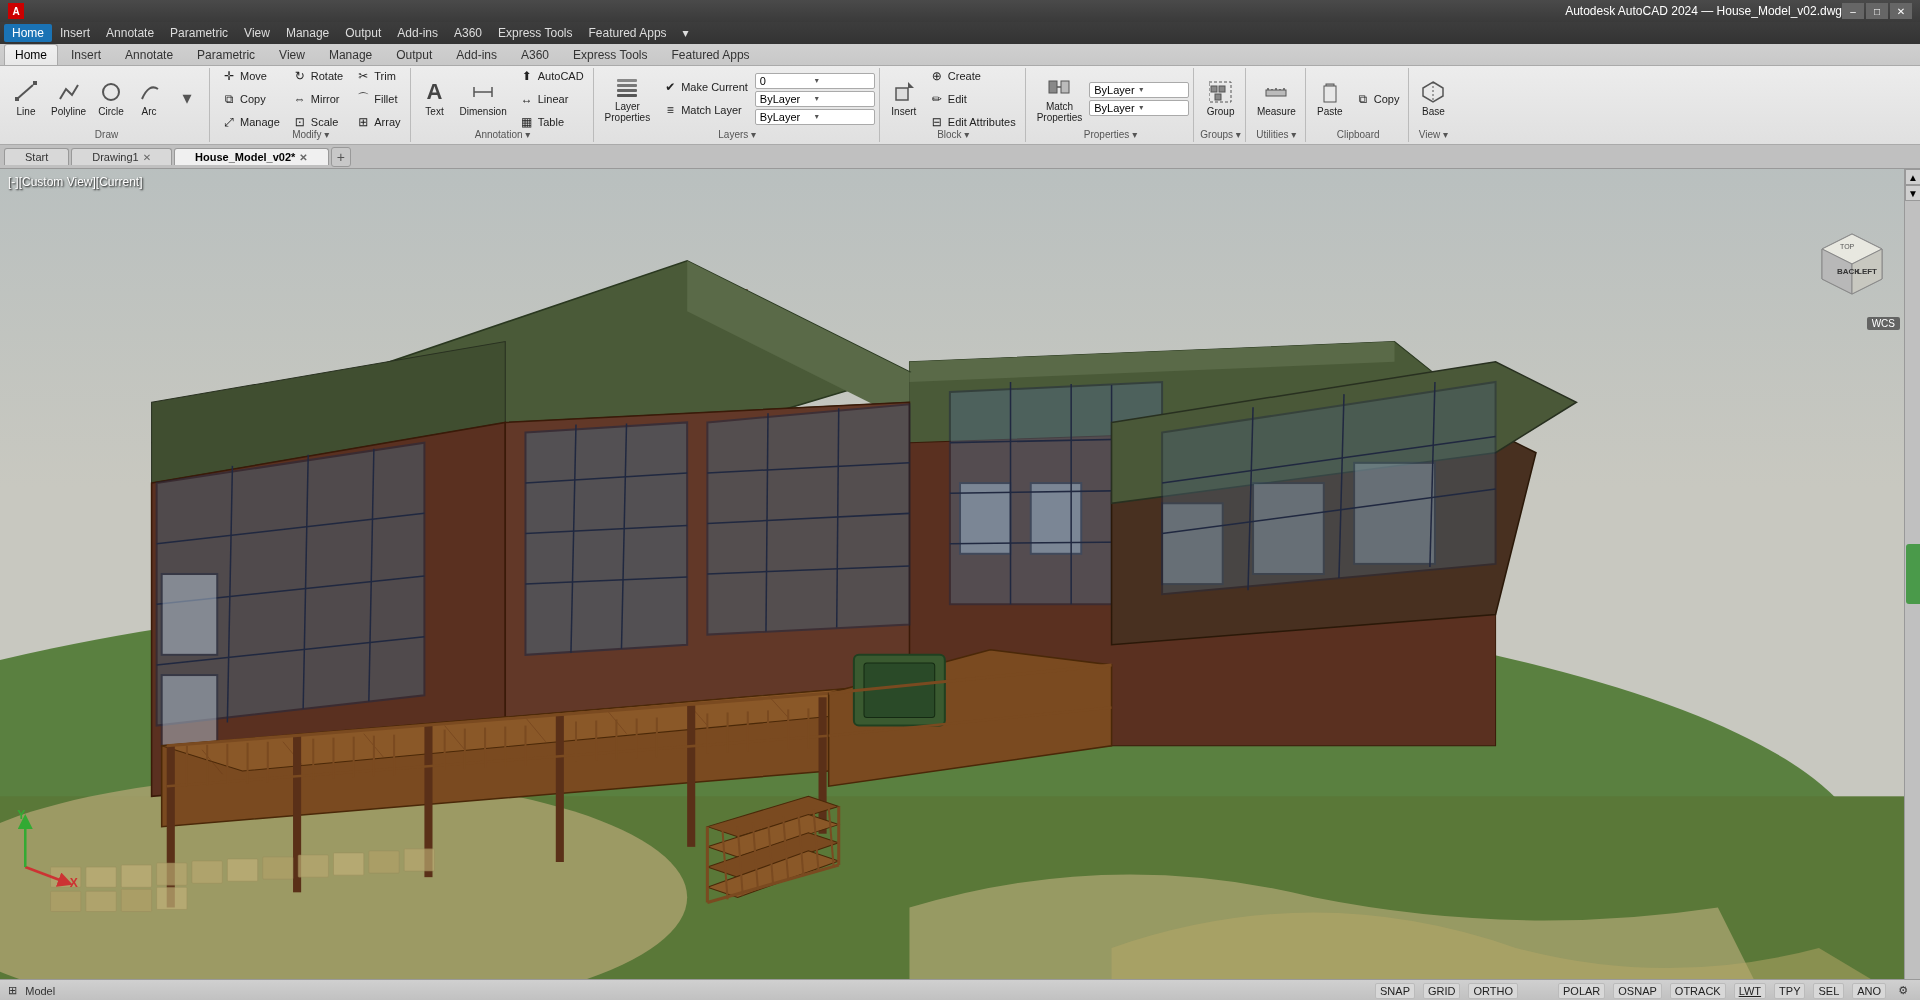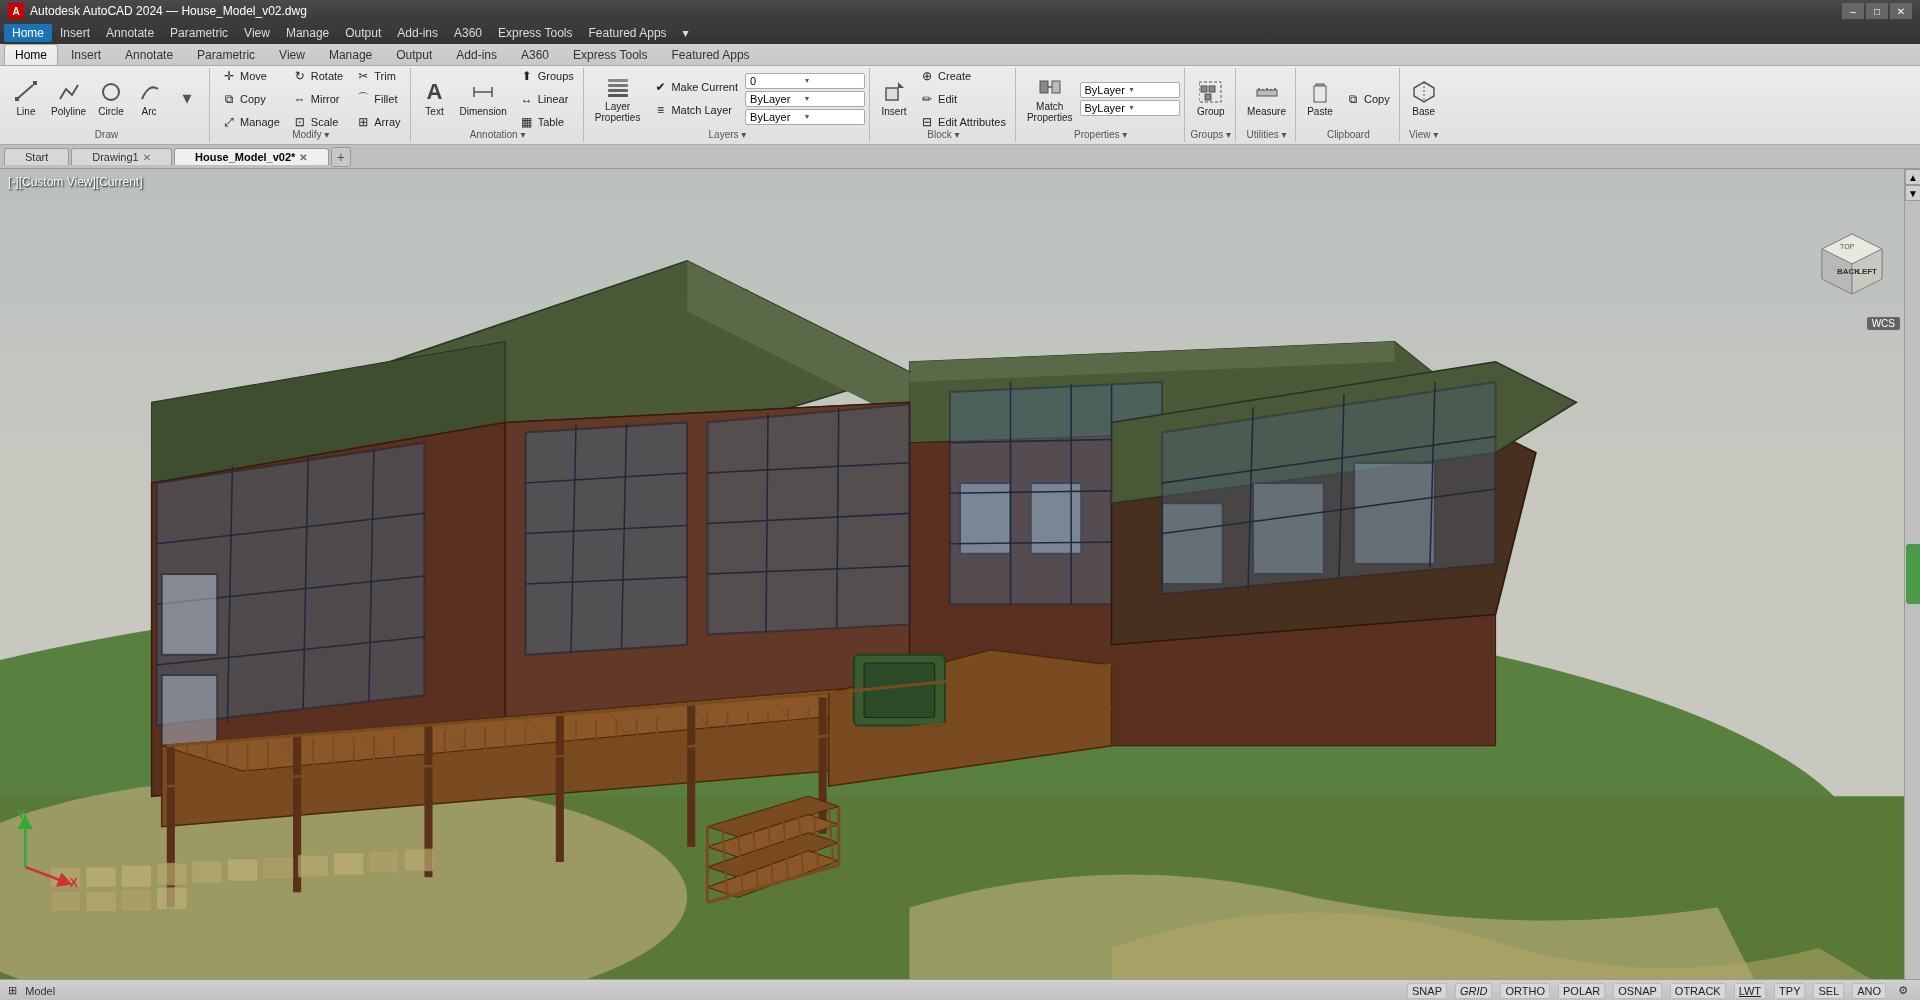--- a/index.html
+++ b/index.html
@@ -15,21 +15,21 @@
       color: #fff;
       font-size: 12px;
     }
     #title-bar .app-icon {
       width: 16px; height: 16px;
       background: #c00;
       margin-right: 6px;
       display: flex; align-items: center; justify-content: center;
       font-weight: bold; font-size: 10px; color: #fff;
     }
-    #title-bar .title-text { flex: 1; }
+    #title-bar .title-text { flex: 1; text-align: right; }
     #title-bar .win-controls { display: flex; gap: 2px; }
     #title-bar .win-btn {
       width: 22px; height: 16px;
       background: #666;
       color: #fff; font-size: 10px;
       display: flex; align-items: center; justify-content: center;
       cursor: pointer;
     }
 
     
@@ -483,21 +483,21 @@
                 <line x1="2" y1="11" x2="20" y2="11" stroke="#555" stroke-width="1.5"></line>
                 <line x1="2" y1="6" x2="2" y2="16" stroke="#555" stroke-width="1.5"></line>
                 <line x1="20" y1="6" x2="20" y2="16" stroke="#555" stroke-width="1.5"></line>
               </svg>
           </div>
           <span>Dimension</span>
         </div>
         <div class="small-btns-col">
           <div class="ribbon-btn-small">
             <div class="icon-sm">⬆</div>
-            <span>Groups</span>
+            <span>AutoCAD</span>
           </div>
           <div class="ribbon-btn-small">
             <div class="icon-sm">↔</div>
             <span>Linear</span>
           </div>
           <div class="ribbon-btn-small">
             <div class="icon-sm">▦</div>
             <span>Table</span>
           </div>
         </div>
@@ -955,23 +955,23 @@
     <div id="green-accent"></div>
 
   </div>
 </div>
 
 <div id="status-bar">
   <span>⊞</span>
   <span>Model</span>
   <span style="flex:1;"></span>
   <span class="ribbon-btn-small" style="padding:1px 4px;border:1px solid #bbb;background:#d8d8d8;border-radius:2px;cursor:pointer;">SNAP</span>
-  <span class="ribbon-btn-small" style="padding:1px 4px;border:1px solid #bbb;background:#d8d8d8;border-radius:2px;cursor:pointer;font-style:italic;">GRID</span>
+  <span class="ribbon-btn-small" style="padding:1px 4px;border:1px solid #bbb;background:#d8d8d8;border-radius:2px;cursor:pointer;">GRID</span>
   <span class="ribbon-btn-small" style="padding:1px 4px;border:1px solid #bbb;background:#d8d8d8;border-radius:2px;cursor:pointer;">ORTHO</span>
-  <span class="ribbon-btn-small" style="padding:1px 4px;border:1px solid #bbb;background:#d8d8d8;border-radius:2px;cursor:pointer;">POLAR</span>
+  <span class="ribbon-btn-small" style="padding:1px 4px;border:1px solid #bbb;background:#d8d8d8;border-radius:2px;cursor:pointer;margin-left:32px;">POLAR</span>
   <span class="ribbon-btn-small" style="padding:1px 4px;border:1px solid #bbb;background:#d8d8d8;border-radius:2px;cursor:pointer;">OSNAP</span>
   <span class="ribbon-btn-small" style="padding:1px 4px;border:1px solid #bbb;background:#d8d8d8;border-radius:2px;cursor:pointer;">OTRACK</span>
   <span class="ribbon-btn-small" style="padding:1px 4px;border:1px solid #bbb;background:#d8d8d8;border-radius:2px;cursor:pointer;text-decoration:underline;">LWT</span>
   <span class="ribbon-btn-small" style="padding:1px 4px;border:1px solid #bbb;background:#d8d8d8;border-radius:2px;cursor:pointer;">TPY</span>
   <span class="ribbon-btn-small" style="padding:1px 4px;border:1px solid #bbb;background:#d8d8d8;border-radius:2px;cursor:pointer;">SEL</span>
   <span class="ribbon-btn-small" style="padding:1px 4px;border:1px solid #bbb;background:#d8d8d8;border-radius:2px;cursor:pointer;text-align:right;">ANO</span>
   <span style="padding:1px 4px;cursor:pointer;">⚙</span>
 </div>
 
 </body></html>

